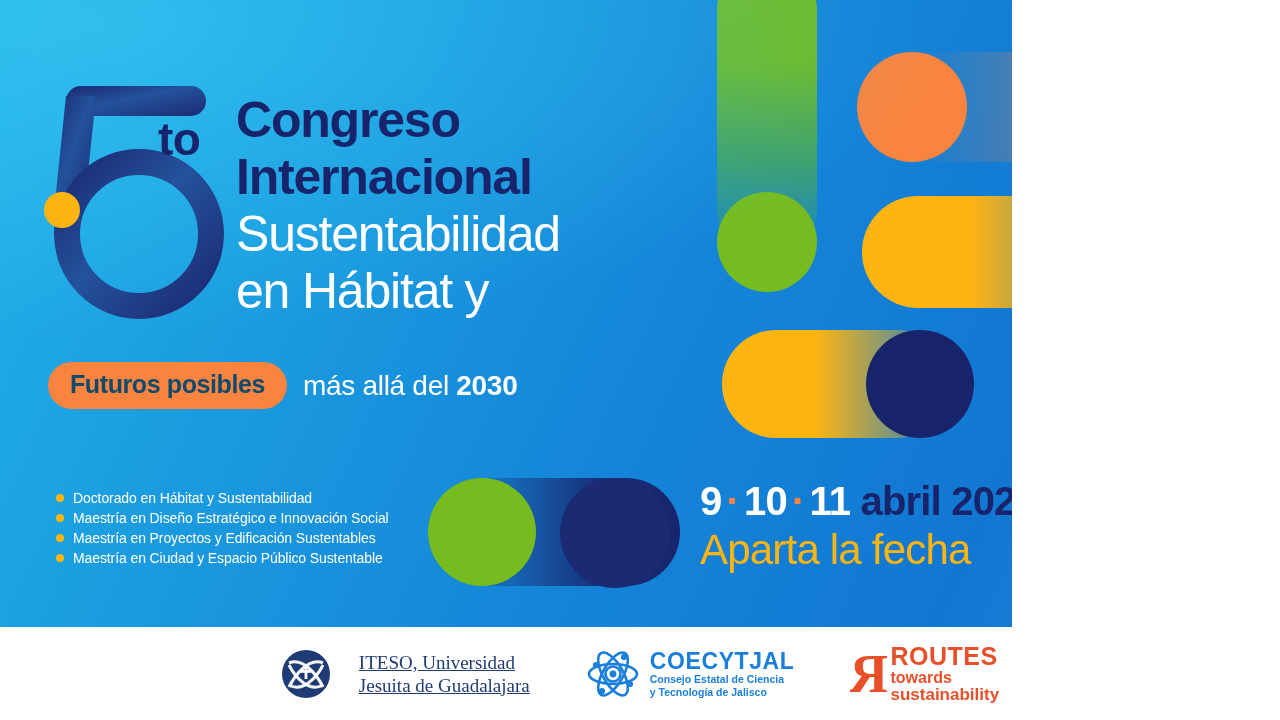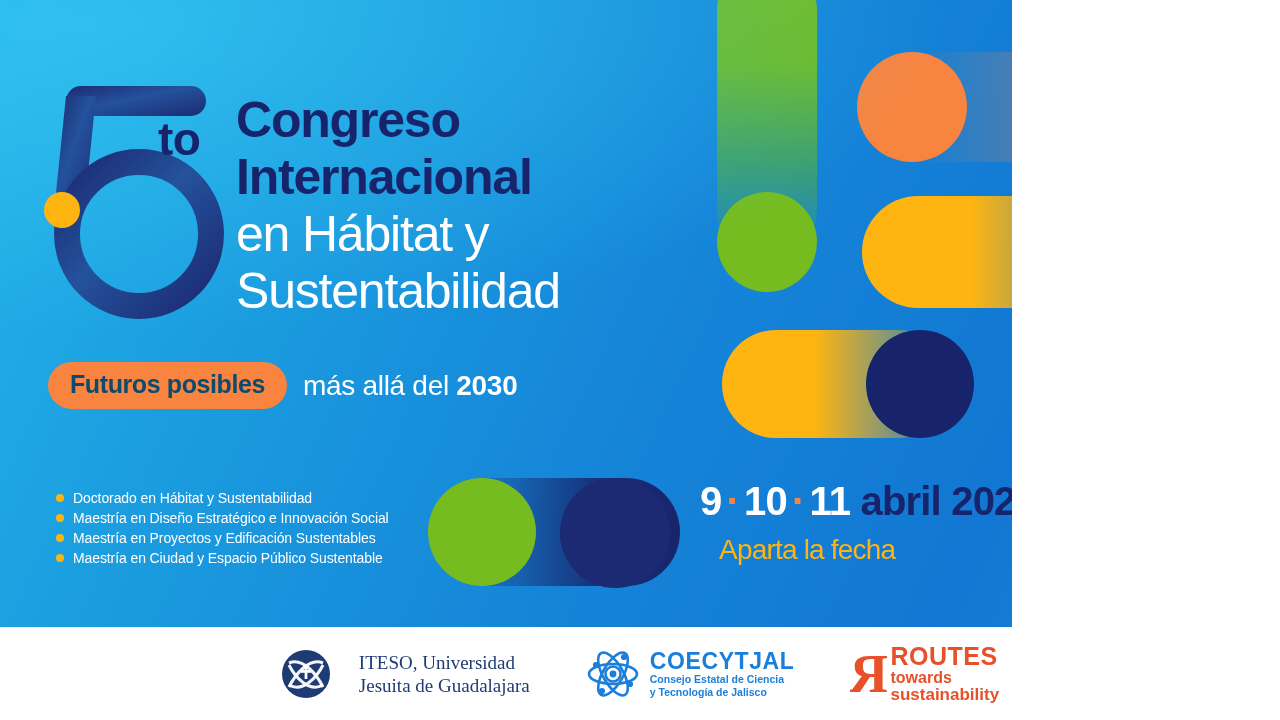--- a/index.html
+++ b/index.html
@@ -243,27 +243,26 @@
     font-weight: 700;
     letter-spacing: -0.8px;
     white-space: nowrap;
     line-height: 46px;
   }
   .d-white { color: #ffffff; }
   .d-sep { color: #f9843f; margin: 0 5px; }
   .d-navy { color: #17246b; }
   .save-date {
     margin-top: 2px;
-    font-size: 28px;
+    font-size: 42px;
     font-weight: 400;
     color: #ffb511;
     letter-spacing: -0.8px;
     line-height: 48px;
     white-space: nowrap;
-    margin-left: 19px;
   }
 
   
   .footer {
     position: absolute;
     left: 0; top: 627px;
     width: 1280px; height: 93px;
     background: #ffffff;
     display: flex;
     align-items: center;
@@ -277,20 +276,21 @@
 
   
   .iteso-mark { width: 50px; height: 50px; flex: none; }
   .iteso-text {
     margin-left: 28px;
     font-family: "Liberation Serif", serif;
     color: #1f3b73;
     font-size: 19px;
     line-height: 23px;
     white-space: nowrap;
+    text-decoration: underline;
   }
 
   
   .coecyt-mark { width: 54px; height: 52px; flex: none; }
   .coecyt-text { margin-left: 10px; }
   .coecyt-name {
     color: #1a7fdb;
     font-size: 23px;
     font-weight: 700;
     letter-spacing: 0.6px;
@@ -368,22 +368,22 @@
       <circle cx="95" cy="152" r="72" fill="none" stroke="url(#g5)" stroke-width="26"></circle>
 
       <circle cx="18" cy="128" r="18" fill="#ffb511"></circle>
     </svg>
   </div>
   <div class="logo-to">to</div>
 
   <div class="heading">
     <div class="h-line h-bold">Congreso</div>
     <div class="h-line h-bold">Internacional</div>
+    <div class="h-line h-light">Sustentabilidad</div>
     <div class="h-line h-light">en Hábitat y</div>
-    <div class="h-line h-light">Sustentabilidad</div>
   </div>
 
   <div class="tagline">
     <div class="tag-pill">Futuros posibles</div>
     <div class="tag-rest">
       <span>más allá del </span><b>2030</b>
     </div>
   </div>
 
   <div class="programs">

